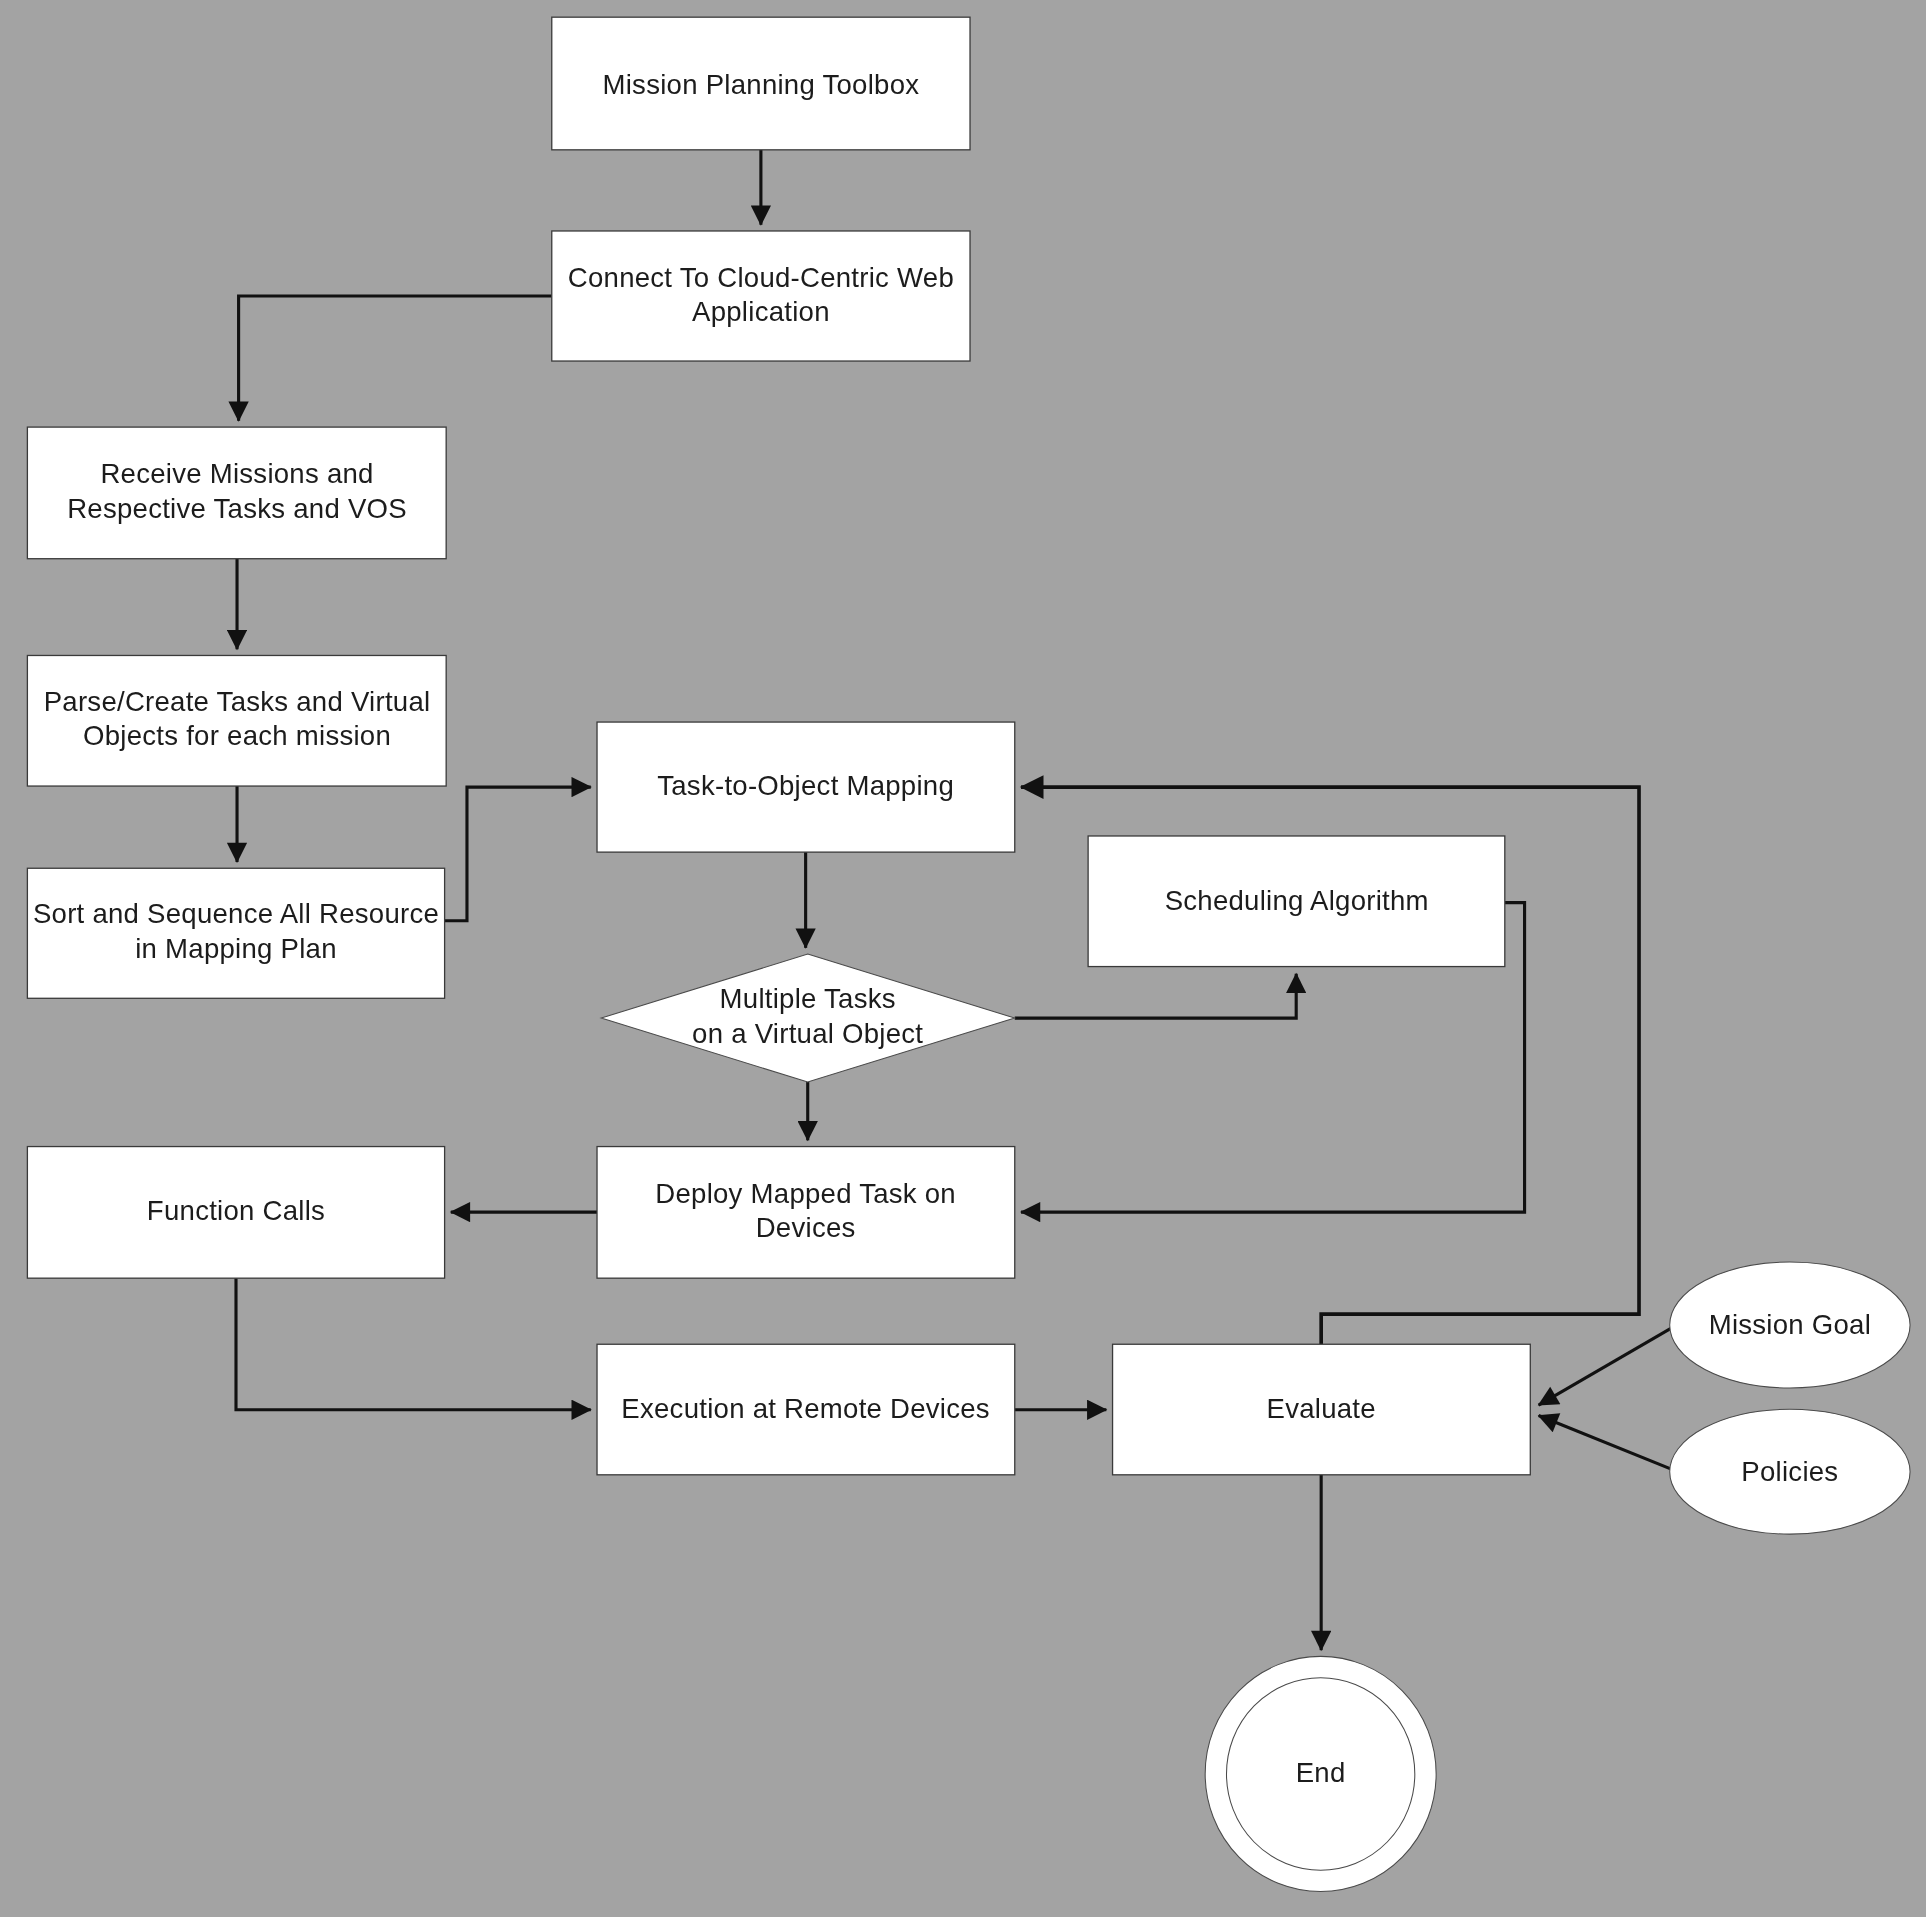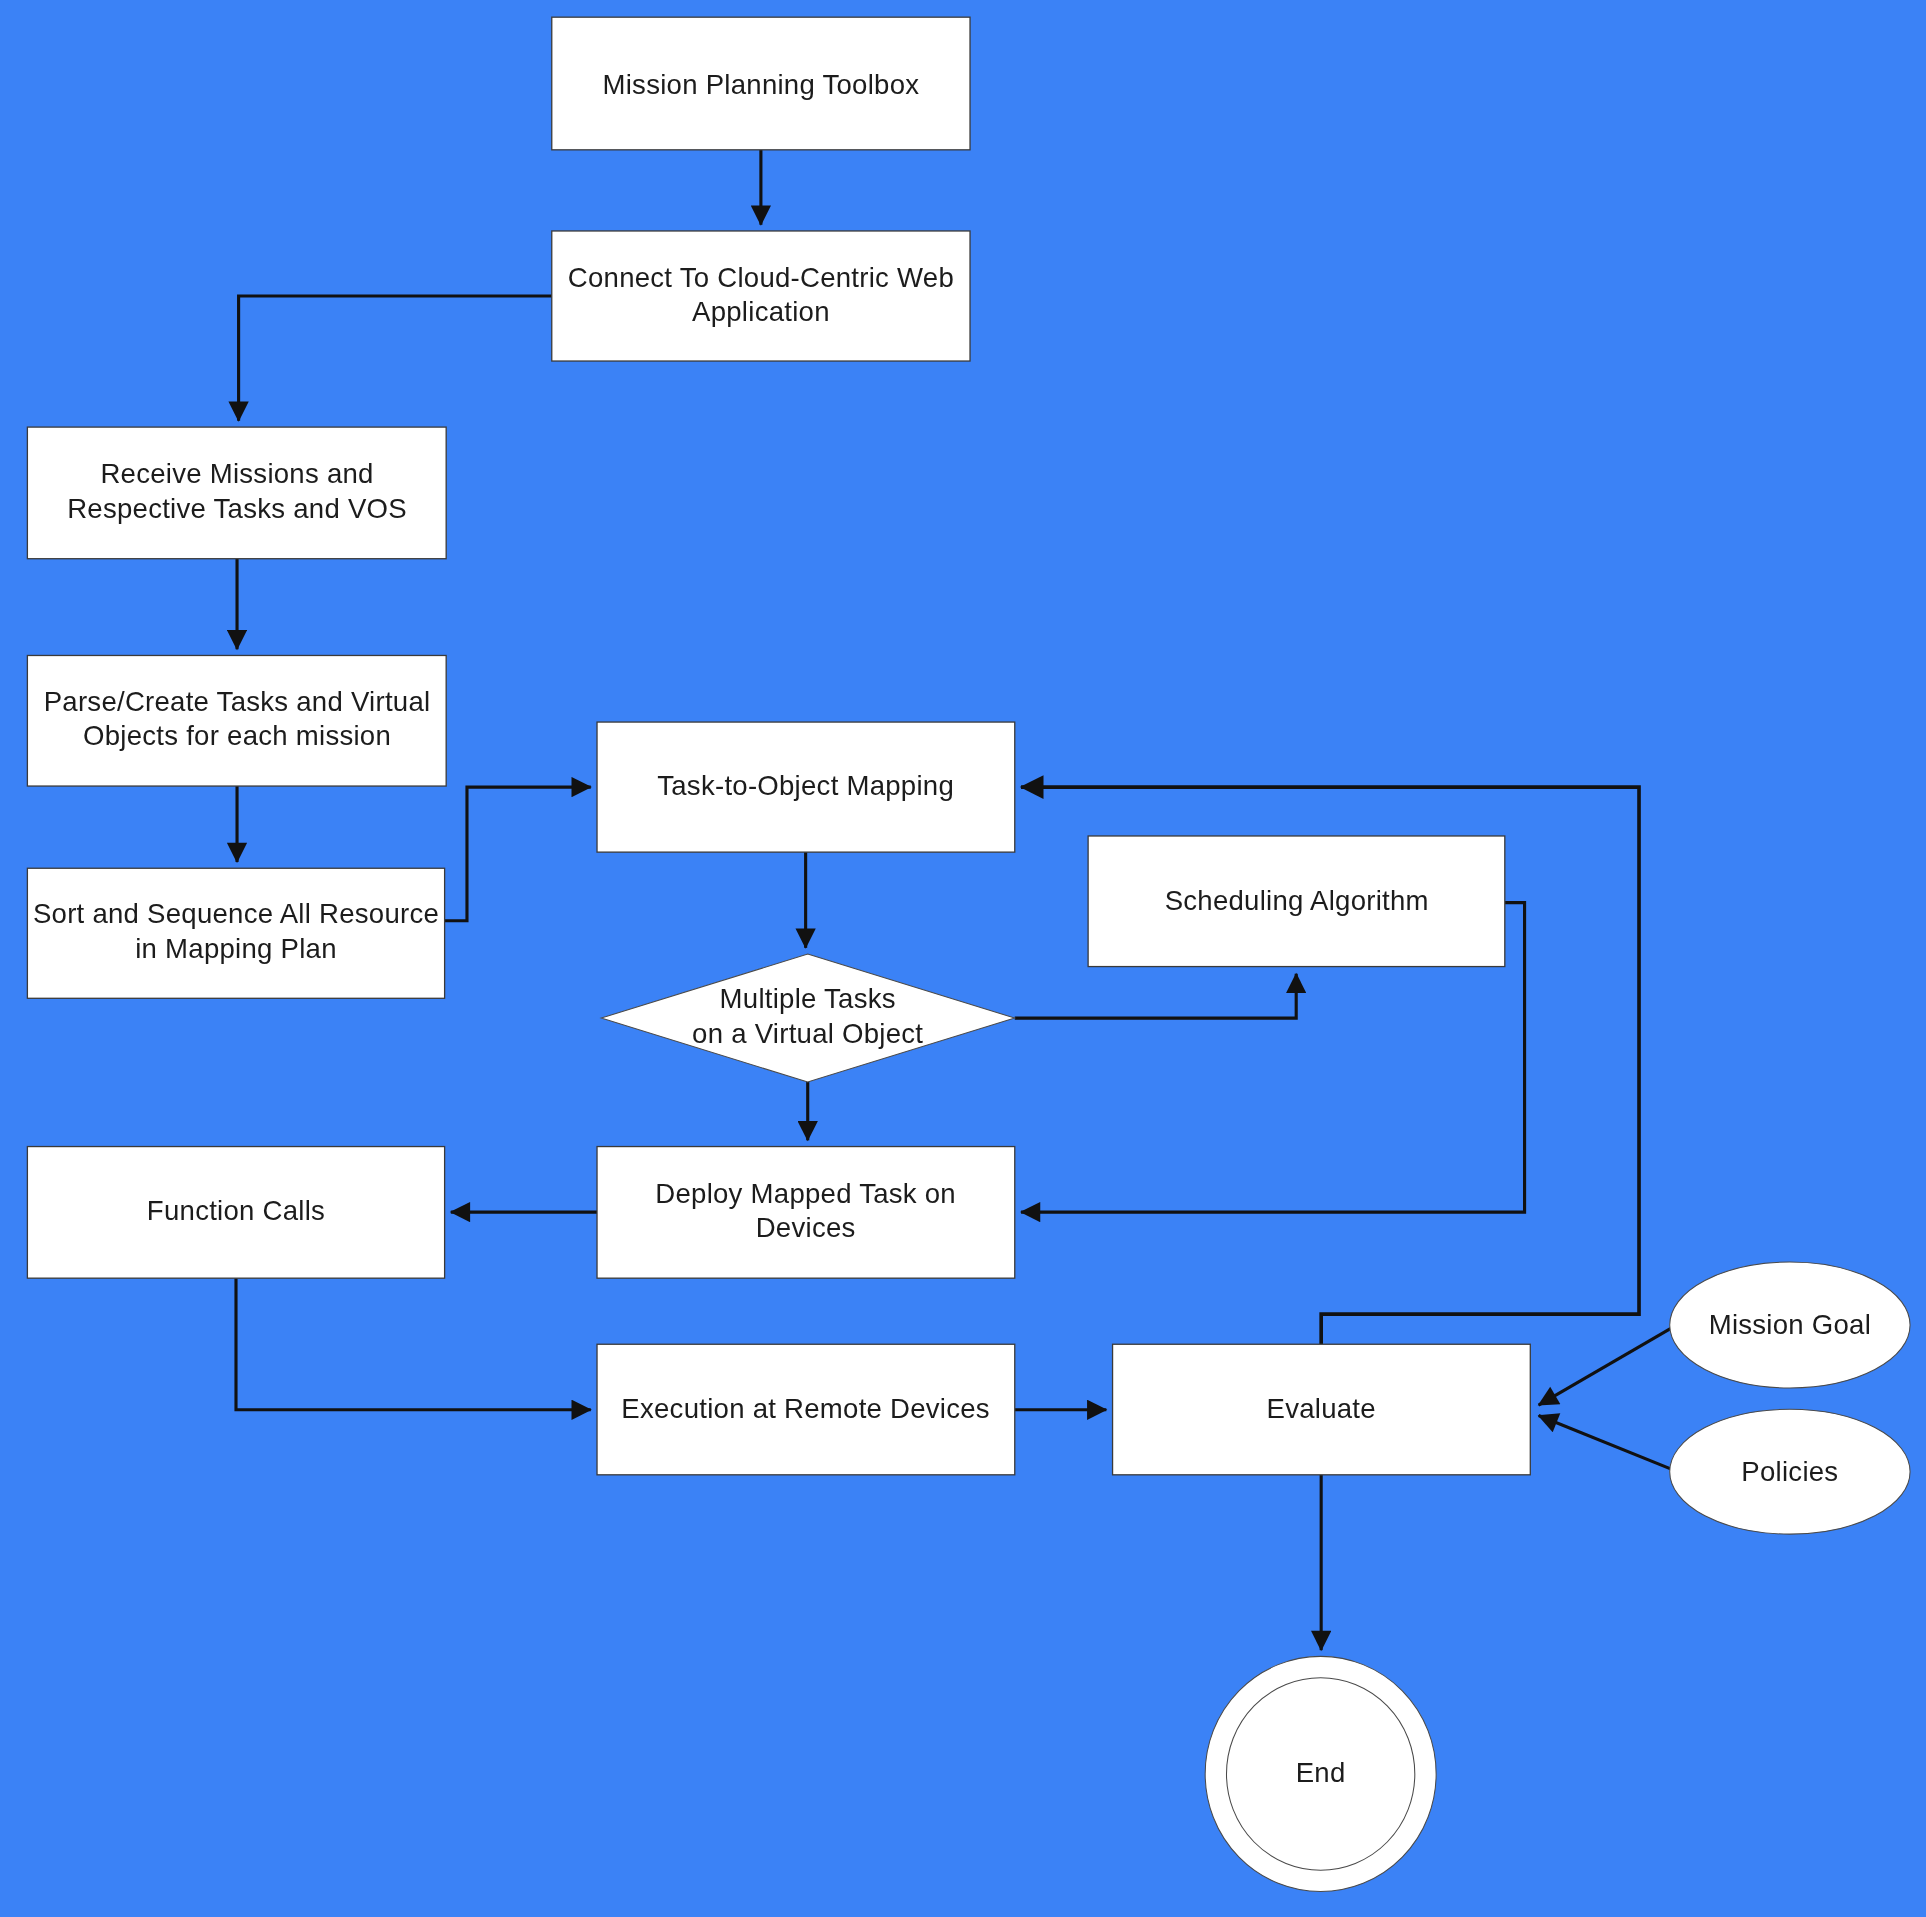--- a/index.html
+++ b/index.html
@@ -8,21 +8,21 @@
     background: #ffffff;
     width: 100%;
     height: 100%;
   }
   .canvas-wrap {
     width: 100vw;
     height: 100vh;
     display: flex;
     align-items: flex-start;
     justify-content: center;
-    background: #3b82f6;
+    background: #a3a3a3;
   }
   svg.flowchart {
     display: block;
     width: 100vw;
     height: 100vh;
     font-family: "Liberation Sans", "DejaVu Sans", sans-serif;
   }
   .node-shape {
     fill: #ffffff;
     stroke: #3a3a3a;

